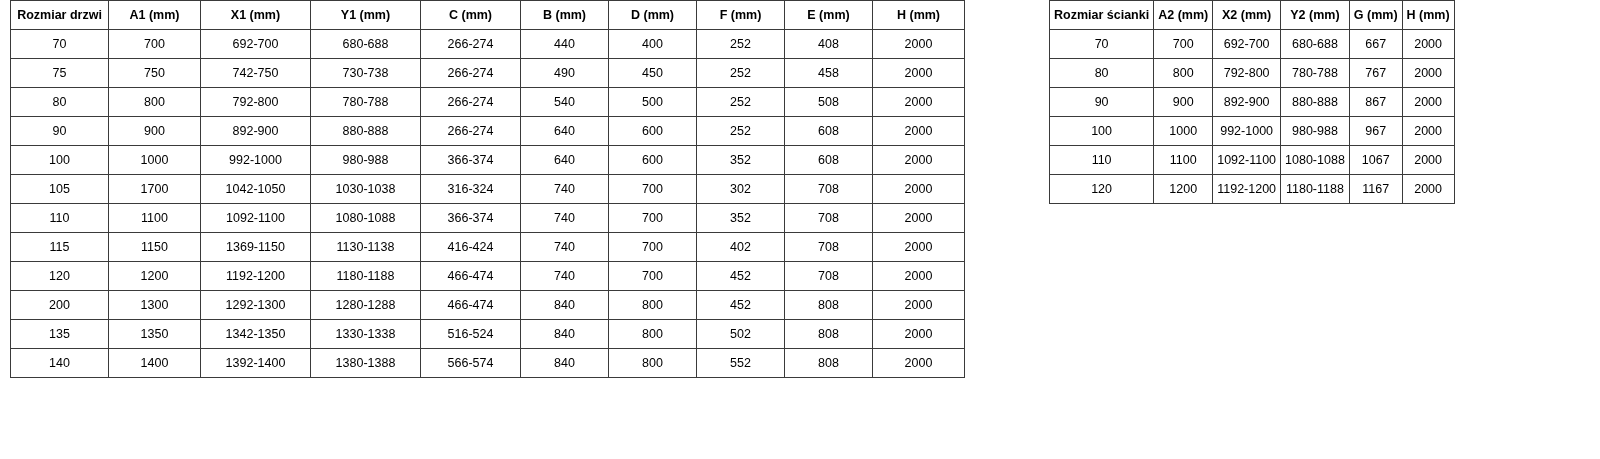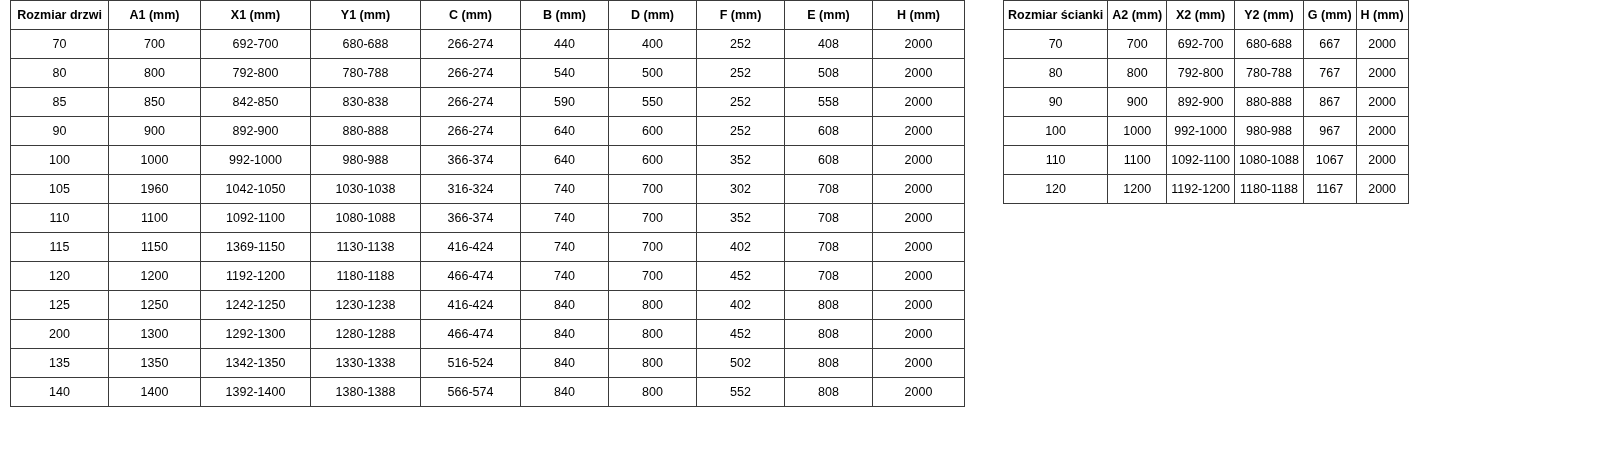--- a/index.html
+++ b/index.html
@@ -20,21 +20,21 @@
     height: 459px;
   }
   .table-wrap {
     position: absolute;
     top: 0;
   }
   #door-table-wrap {
     left: 10px;
   }
   #wall-table-wrap {
-    left: 1003px;
+    left: 1049px;
   }
   table {
     border-collapse: collapse;
     table-layout: fixed;
   }
   table td, table th {
     border: 1px solid #3a3a3a;
     text-align: center;
     vertical-align: middle;
     font-size: 12.5px;
@@ -106,41 +106,41 @@
             <td>692-700</td>
             <td>680-688</td>
             <td>266-274</td>
             <td>440</td>
             <td>400</td>
             <td>252</td>
             <td>408</td>
             <td>2000</td>
           </tr>
           <tr>
+            <td>75</td>
+            <td>750</td>
+            <td>742-750</td>
+            <td>730-738</td>
+            <td>266-274</td>
+            <td>490</td>
+            <td>450</td>
+            <td>252</td>
+            <td>458</td>
+            <td>2000</td>
+          </tr>
+          <tr>
             <td>80</td>
             <td>800</td>
             <td>792-800</td>
             <td>780-788</td>
             <td>266-274</td>
             <td>540</td>
             <td>500</td>
             <td>252</td>
             <td>508</td>
-            <td>2000</td>
-          </tr>
-          <tr>
-            <td>85</td>
-            <td>850</td>
-            <td>842-850</td>
-            <td>830-838</td>
-            <td>266-274</td>
-            <td>590</td>
-            <td>550</td>
-            <td>252</td>
-            <td>558</td>
             <td>2000</td>
           </tr>
           <tr>
             <td>90</td>
             <td>900</td>
             <td>892-900</td>
             <td>880-888</td>
             <td>266-274</td>
             <td>640</td>
             <td>600</td>
@@ -155,21 +155,21 @@
             <td>980-988</td>
             <td>366-374</td>
             <td>640</td>
             <td>600</td>
             <td>352</td>
             <td>608</td>
             <td>2000</td>
           </tr>
           <tr>
             <td>105</td>
-            <td>1960</td>
+            <td>1700</td>
             <td>1042-1050</td>
             <td>1030-1038</td>
             <td>316-324</td>
             <td>740</td>
             <td>700</td>
             <td>302</td>
             <td>708</td>
             <td>2000</td>
           </tr>
           <tr>
@@ -199,32 +199,20 @@
           <tr>
             <td>120</td>
             <td>1200</td>
             <td>1192-1200</td>
             <td>1180-1188</td>
             <td>466-474</td>
             <td>740</td>
             <td>700</td>
             <td>452</td>
             <td>708</td>
-            <td>2000</td>
-          </tr>
-          <tr>
-            <td>125</td>
-            <td>1250</td>
-            <td>1242-1250</td>
-            <td>1230-1238</td>
-            <td>416-424</td>
-            <td>840</td>
-            <td>800</td>
-            <td>402</td>
-            <td>808</td>
             <td>2000</td>
           </tr>
           <tr>
             <td>200</td>
             <td>1300</td>
             <td>1292-1300</td>
             <td>1280-1288</td>
             <td>466-474</td>
             <td>840</td>
             <td>800</td>

